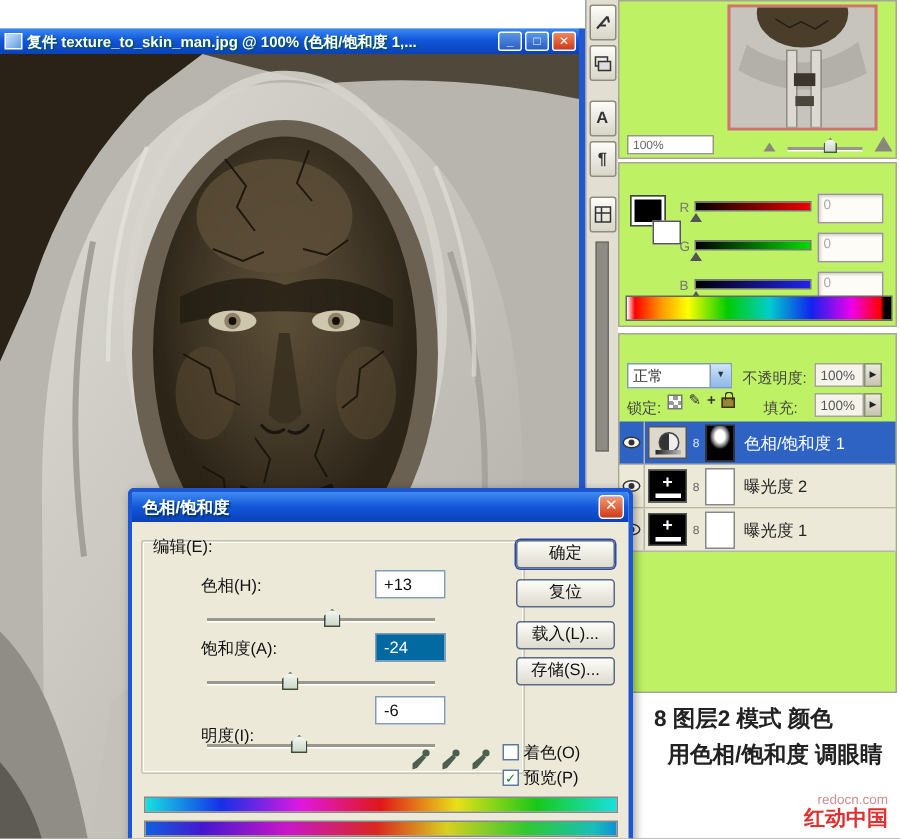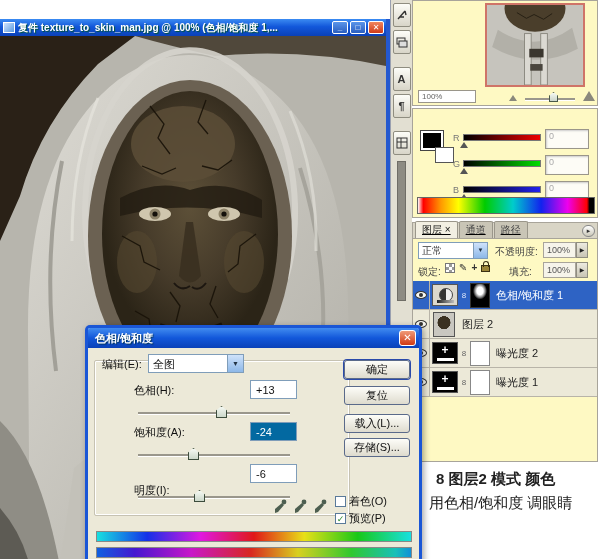--- a/index.html
+++ b/index.html
@@ -27,21 +27,21 @@
   .palette-strip { position:absolute; left:390px; top:0; width:22px; height:326px;
     background:#e2dfd2; border-left:1px solid #9aa0b0; }
   .strip-btn { width:18px; height:24px; margin:3px auto 2px auto;
     background:linear-gradient(180deg,#fdfdf8,#d8d5c8); border:1px solid #8f8d80;
     border-radius:2px; display:flex; align-items:center; justify-content:center;
     font-size:11px; color:#333; font-weight:bold; }
   .strip-gap { height:8px; }
   .strip-spine { width:9px; height:140px; margin:6px auto; background:#8d8b83; border:1px solid #6f6d66; }
 
   
-  .panel { position:absolute; background:#fef9c3; border:1px solid #a8a49a;text-decoration:underline; }
+  .panel { position:absolute; background:#bef264; border:1px solid #a8a49a; }
   .tabbar { height:16px; display:flex; align-items:flex-end; background:#d9d5c6;
     border-bottom:1px solid #a8a49a; padding-left:2px; position:relative; }
   .tab { font-size:10px; padding:1px 6px 1px 6px; border:1px solid #9a968a; border-bottom:none;
     background:#c9c5b6; color:#444; margin-right:1px; border-radius:2px 2px 0 0; white-space:nowrap; }
   .tab.active { background:#f2efe2; color:#111; }
   .panel-menu { position:absolute; right:2px; top:2px; width:13px; height:12px; border-radius:7px;
     background:linear-gradient(180deg,#fff,#cac7b8); border:1px solid #888; font-size:7px;
     line-height:10px; text-align:center; color:#333; }
 
   
@@ -129,21 +129,21 @@
   .mask-thumb { width:20px; height:25px; border:1px solid #333; margin:0 2px; flex:none;
     background:radial-gradient(ellipse 9px 11px at 50% 30%,#fff 0 35%,#777 60%,#000 78%); }
   .mask-thumb.white { background:#fff; border:1px solid #888; }
   .lname { font-size:11px; color:#222; padding-left:4px; white-space:nowrap; }
   .lname.italic { font-style:italic; }
   .bg-lock { margin-left:auto; margin-right:9px; }
 
   
   .caption-area { position:absolute; left:424px; top:462px; width:176px; height:97px; background:#fff; }
   .cap1 { position:absolute; left:12px; top:8px; font-size:15px; font-weight:bold; color:#222; white-space:nowrap; }
-  .cap2 { position:absolute; left:5px; top:32px; font-size:15px; font-weight:normal; color:#222; white-space:nowrap; }
+  .cap2 { position:absolute; left:21px; top:32px; font-size:15px; font-weight:bold; color:#222; white-space:nowrap; }
   .watermark { position:absolute; right:8px; bottom:6px; text-align:right; line-height:1.05; }
   .wm-site { font-size:9px; color:#cc8f8f; display:block; }
   .wm-name { font-size:14px; font-weight:bold; color:#e03030; display:block; }
 
   
   .hs-dialog { position:absolute; left:85px; top:325px; width:337px; height:240px;
     border:3px solid #1a56d6; border-bottom:none; border-radius:5px 5px 0 0; background:#ece9d8;
     box-shadow:2px 2px 6px rgba(0,0,0,.35); }
   .hs-title { height:20px; background:linear-gradient(180deg,#418cf0 0%,#1257da 50%,#0a41b8 100%);
     display:flex; align-items:center; padding:0 3px 0 7px; border-radius:2px 2px 0 0; }
@@ -317,26 +317,20 @@
     <div class="cs-row" style="top:74px;">
       <span class="cs-label">B</span>
       <div class="cs-bar b"></div>
       <span class="cs-marker"></span>
       <div class="cs-val">0</div>
     </div>
     <div class="spectrum"></div>
   </div>
 
   <div class="panel layers-panel">
-    <div class="tabbar">
-      <span class="tab active">图层 ×</span>
-      <span class="tab">通道</span>
-      <span class="tab">路径</span>
-      <span class="panel-menu">▸</span>
-    </div>
     <div class="lp-ctrl1">
       <div class="blend-dd">
         <span>正常</span>
         <span class="dd-btn">▼</span>
       </div>
       <span class="lp-label" style="left:82px; top:5px;">不透明度:</span>
       <div class="spin-box" style="left:130px; top:2px; width:33px;">
         <span>100%</span>
         <span class="spin-btn">▶</span>
       </div>
@@ -362,62 +356,55 @@
           </span>
         <span class="adj-thumb"></span>
         <span class="llink">8</span>
         <span class="mask-thumb"></span>
         <span class="lname">色相/饱和度 1</span>
       </div>
       <div class="lrow">
         <span class="eye-cell">
             <span class="eye"></span>
           </span>
-        <span class="thumb face1"></span>
-        <span class="lname">图层 2</span>
-      </div>
-      <div class="lrow">
-        <span class="eye-cell">
-            <span class="eye"></span>
-          </span>
         <span class="exp-thumb"></span>
         <span class="llink">8</span>
         <span class="mask-thumb white"></span>
         <span class="lname">曝光度 2</span>
       </div>
       <div class="lrow">
         <span class="eye-cell">
             <span class="eye"></span>
           </span>
         <span class="exp-thumb"></span>
         <span class="llink">8</span>
         <span class="mask-thumb white"></span>
         <span class="lname">曝光度 1</span>
       </div>
     </div>
   </div>
 
   <div class="caption-area">
     <div class="cap1">8 图层2 模式 颜色</div>
     <div class="cap2">用色相/饱和度 调眼睛</div>
+    <div class="watermark">
+      <span class="wm-site">redocn.com</span>
+      <span class="wm-name">红动中国</span>
+    </div>
   </div>
 
   <div class="hs-dialog">
     <div class="hs-title">
       <span class="hs-title-text">色相/饱和度</span>
       <span class="hs-close">✕</span>
     </div>
     <div class="hs-body">
       <div class="group-box"></div>
 
       <span class="hs-lbl" style="left:14px; top:9px;">编辑(E):</span>
-      <div class="edit-dd">
-        <span>全图</span>
-        <span class="dd-btn">▼</span>
-      </div>
 
       <span class="hs-lbl" style="left:46px; top:35px;">色相(H):</span>
       <input class="hs-input" style="left: 162px; top: 32px;" value="+13">
       <div class="hs-track" style="top:64px;"></div>
       <span class="hs-thumb" style="left:128px; top:58px;"></span>
 
       <span class="hs-lbl" style="left:46px; top:77px;">饱和度(A):</span>
       <input class="hs-input selected" style="left: 162px; top: 74px;" value="-24">
       <div class="hs-track" style="top:106px;"></div>
       <span class="hs-thumb" style="left:100px; top:100px;"></span>

